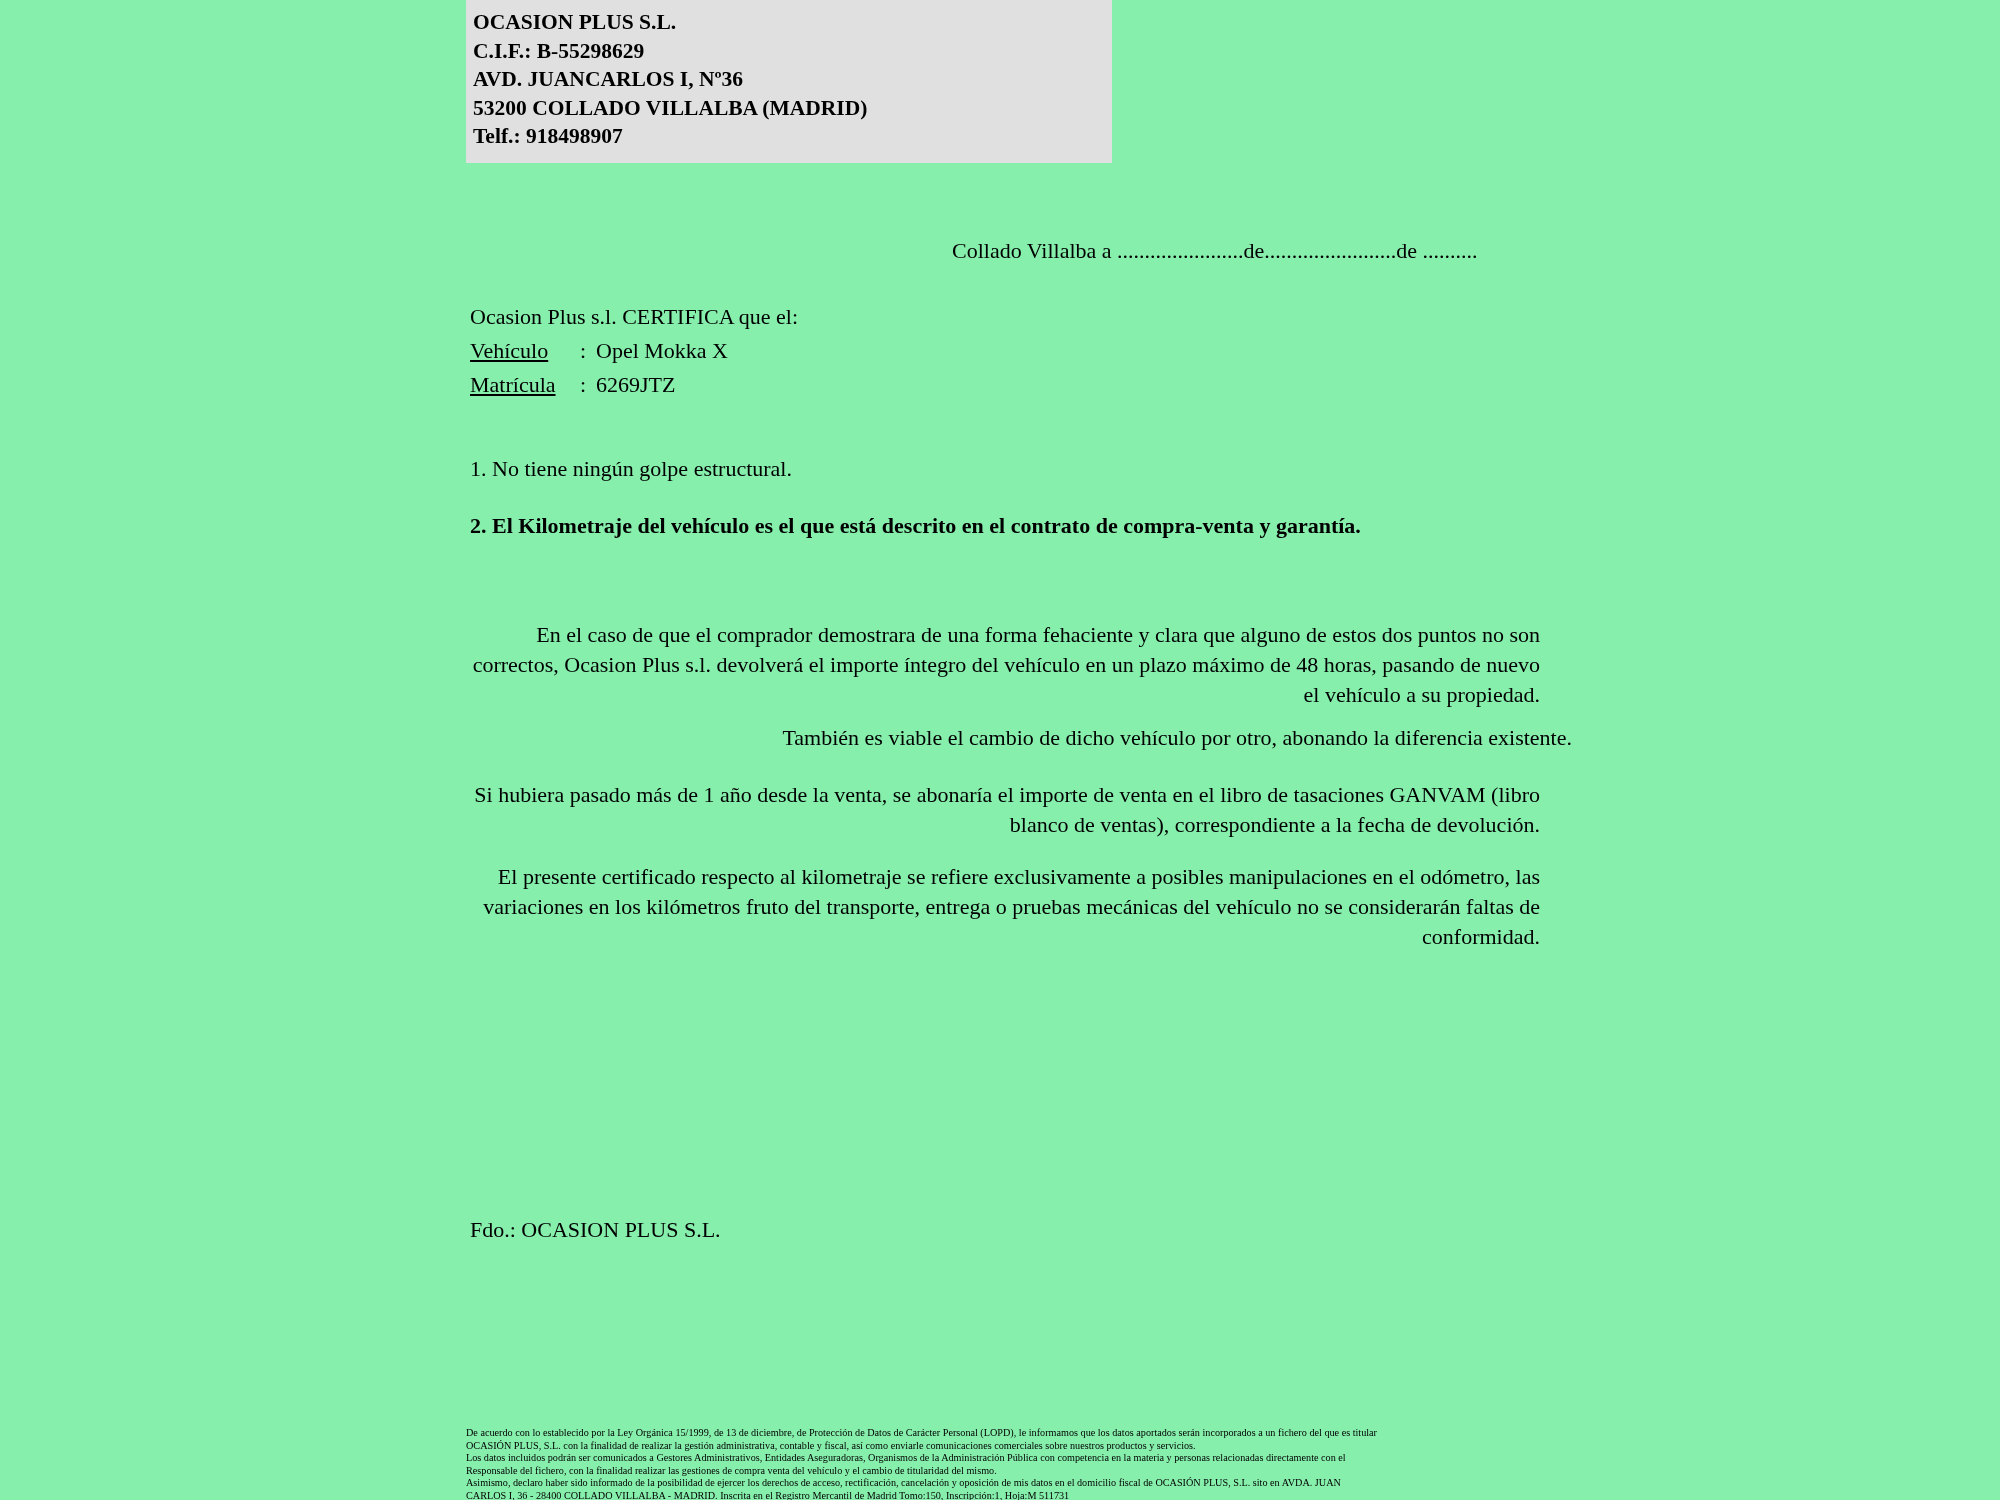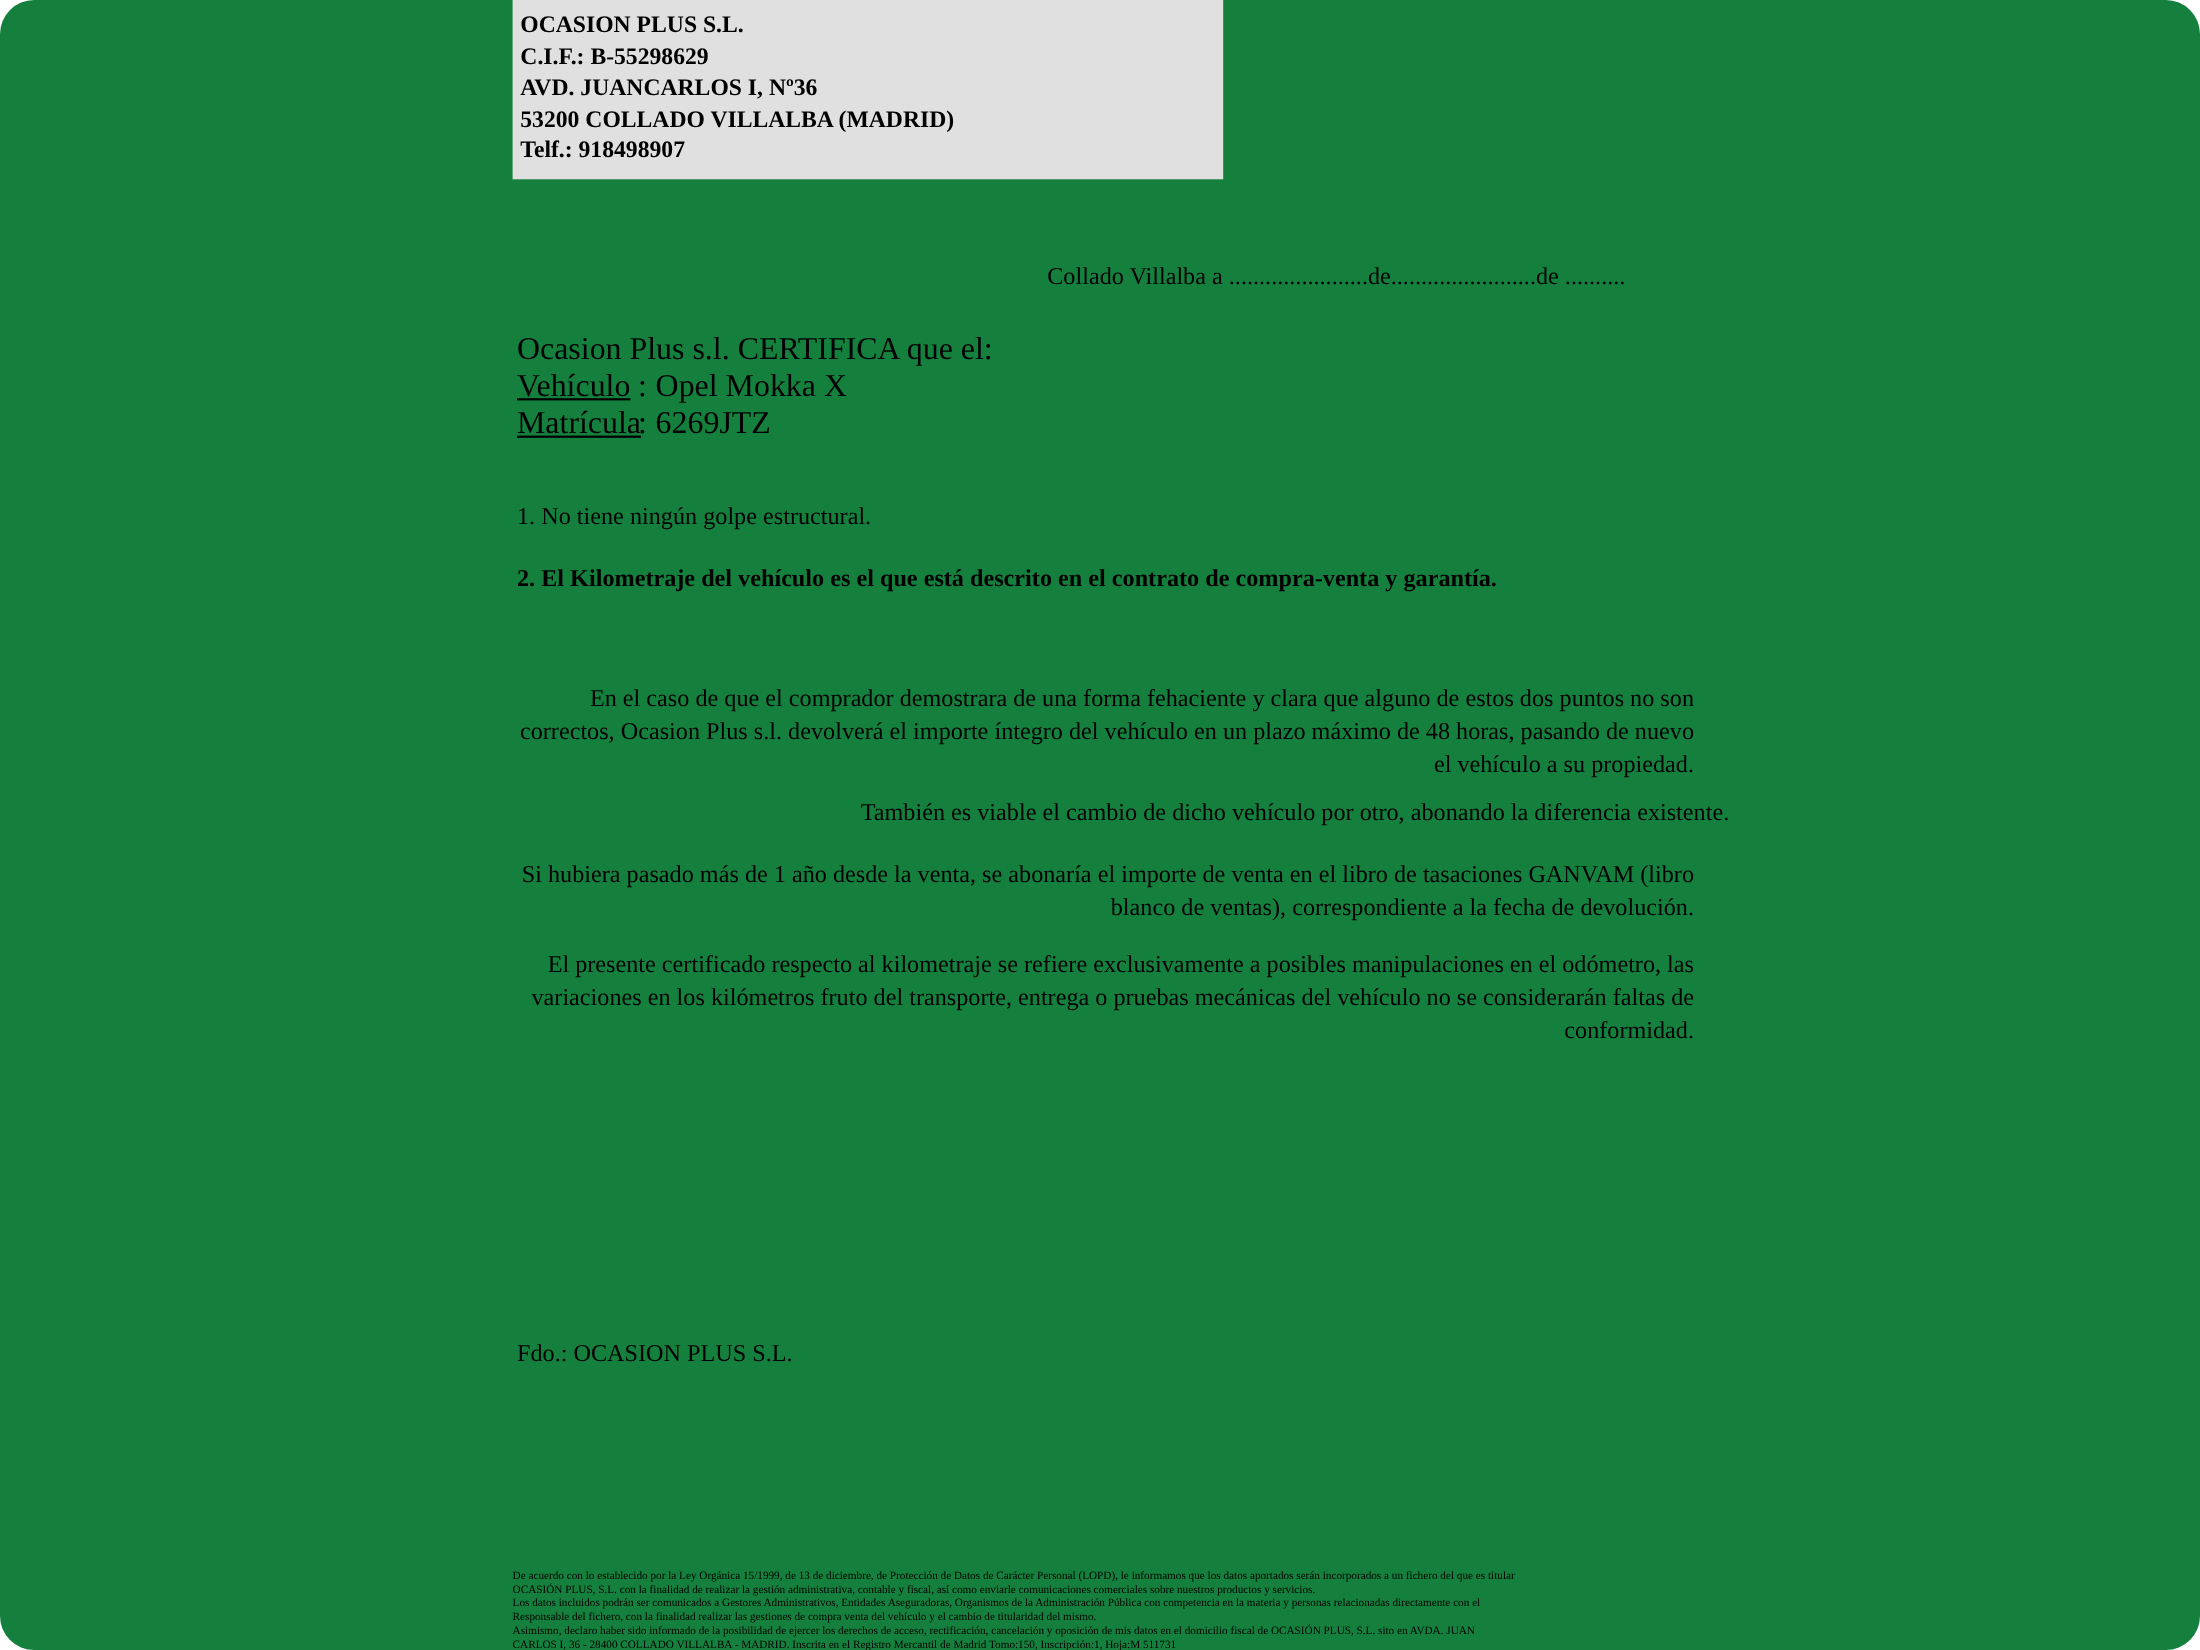--- a/index.html
+++ b/index.html
@@ -13,22 +13,21 @@
     font-family: "Liberation Serif", serif;
     color: #000000;
     position: relative;
     overflow: hidden;
   }
   .page {
     position: absolute;
     left: 0; top: 0;
     width: 2000px;
     height: 1500px;
-    background: #15803d;
-    border-radius: 31px;
+    background: #86efac;
   }
 
   
   .letterhead {
     position: absolute;
     left: 466px;
     top: 0px;
     width: 646px;
     padding: 8px 0 12px 0;
     background: #e0e0e0;
@@ -51,21 +50,21 @@
     font-size: 22px;
     line-height: 26px;
     white-space: nowrap;
   }
 
   
   .certifies {
     position: absolute;
     left: 470px;
     top: 300px;
-    font-size: 29px;
+    font-size: 22px;
     line-height: 34px;
     white-space: nowrap;
   }
   .field-row {
     white-space: nowrap;
   }
   .field-label {
     display: inline-block;
     width: 110px;
     text-decoration: underline;

